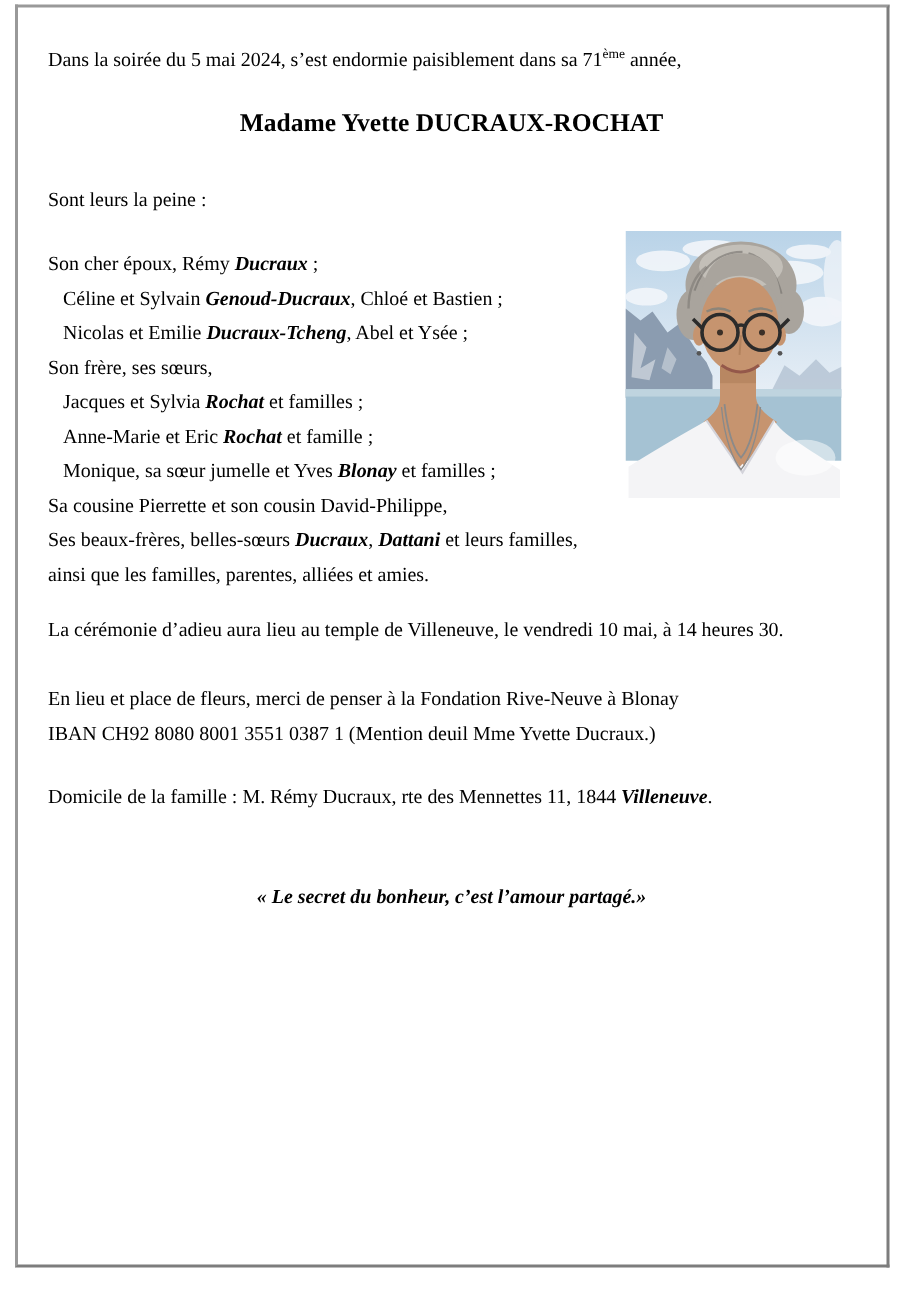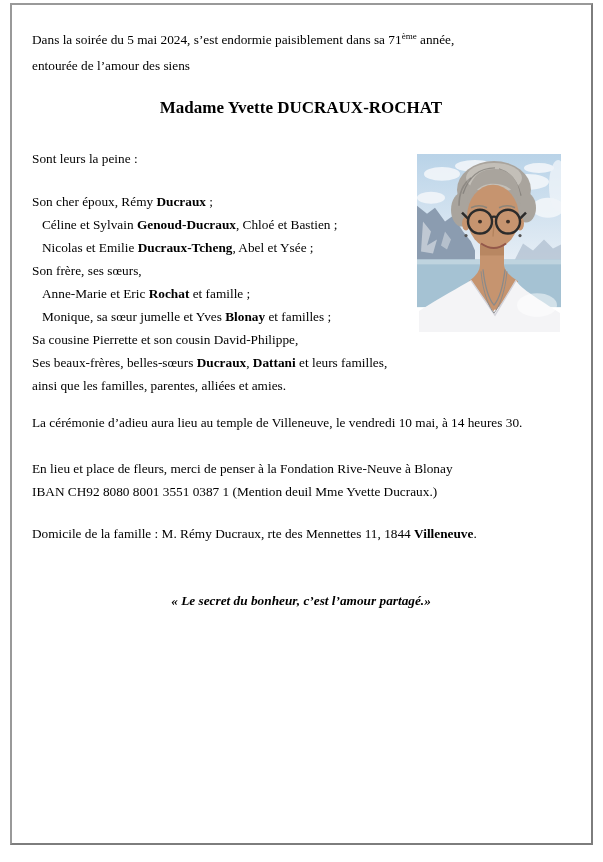--- a/index.html
+++ b/index.html
@@ -18,47 +18,47 @@
   }
   .intro{line-height:26px;}
   .deceased{margin-top:16px;font-size:17px;font-weight:bold;text-align:center;line-height:26px;}
   .mourning{margin-top:26px;}
   .family{margin-top:20px;}
   .family .ind{padding-left:10px;}
   .ceremony{margin-top:14px;}
   .donation{margin-top:23px;}
   .residence{margin-top:19px;}
   .quote{margin-top:44px;text-align:center;font-weight:bold;font-style:italic;}
-  .b{font-weight:bold;}
+  .b{font-weight:bold;font-style:italic;}
   sup{font-size:9px;line-height:0;vertical-align:super;}
   .photo{
     position:absolute;left:417px;top:154px;width:144px;height:178px;
   }
   .photo svg{display:block;width:100%;height:100%;}
 </style>
 </head>
 <body>
 
 <div class="sheet"></div>
 
 <div class="content">
   <div class="intro">
     <div><span>Dans la soirée du 5 mai 2024, s’est endormie paisiblement dans sa 71</span><sup>ème</sup><span> année,</span></div>
-    <div><span>entourée de l’amour des siens</span></div>
   </div>
 
   <div class="deceased">Madame Yvette DUCRAUX-ROCHAT</div>
 
   <div class="mourning">Sont leurs la peine :</div>
 
   <div class="family">
     <div><span>Son cher époux, Rémy </span><span class="b">Ducraux</span><span> ;</span></div>
     <div class="ind"><span>Céline et Sylvain </span><span class="b">Genoud-Ducraux</span><span>, Chloé et Bastien ;</span></div>
     <div class="ind"><span>Nicolas et Emilie </span><span class="b">Ducraux-Tcheng</span><span>, Abel et Ysée ;</span></div>
     <div><span>Son frère, ses sœurs,</span></div>
+    <div class="ind"><span>Jacques et Sylvia </span><span class="b">Rochat</span><span> et familles ;</span></div>
     <div class="ind"><span>Anne-Marie et Eric </span><span class="b">Rochat</span><span> et famille ;</span></div>
     <div class="ind"><span>Monique, sa sœur jumelle et Yves </span><span class="b">Blonay</span><span> et familles ;</span></div>
     <div><span>Sa cousine Pierrette et son cousin David-Philippe,</span></div>
     <div><span>Ses beaux-frères, belles-sœurs </span><span class="b">Ducraux</span><span>, </span><span class="b">Dattani</span><span> et leurs familles,</span></div>
     <div><span>ainsi que les familles, parentes, alliées et amies.</span></div>
   </div>
 
   <div class="ceremony">La cérémonie d’adieu aura lieu au temple de Villeneuve, le vendredi 10 mai, à 14 heures 30.</div>
 
   <div class="donation">

